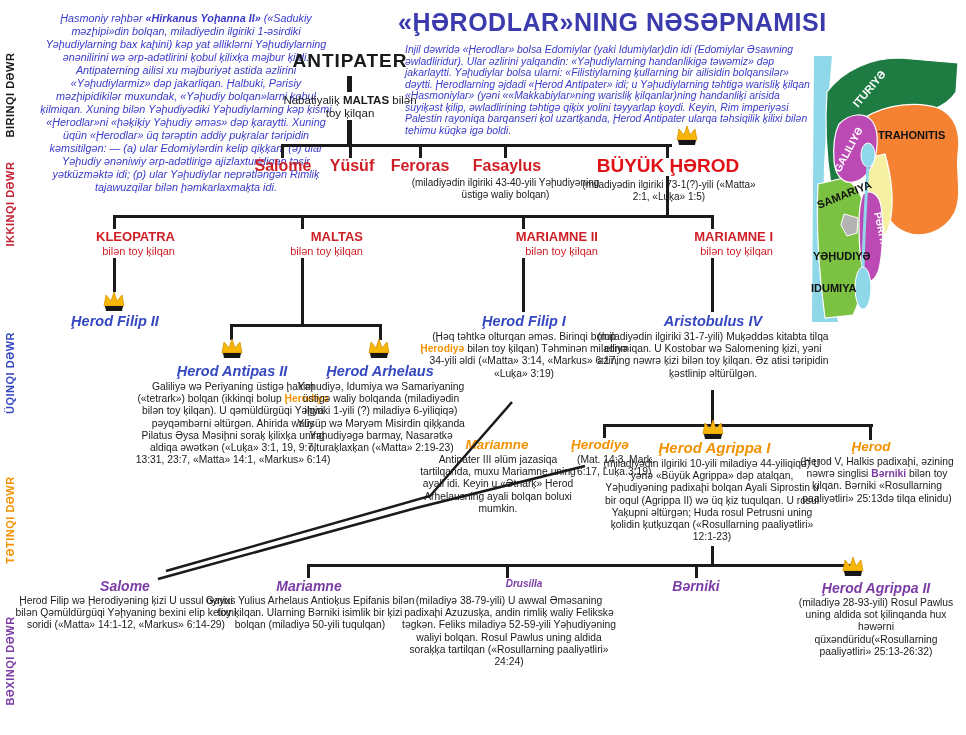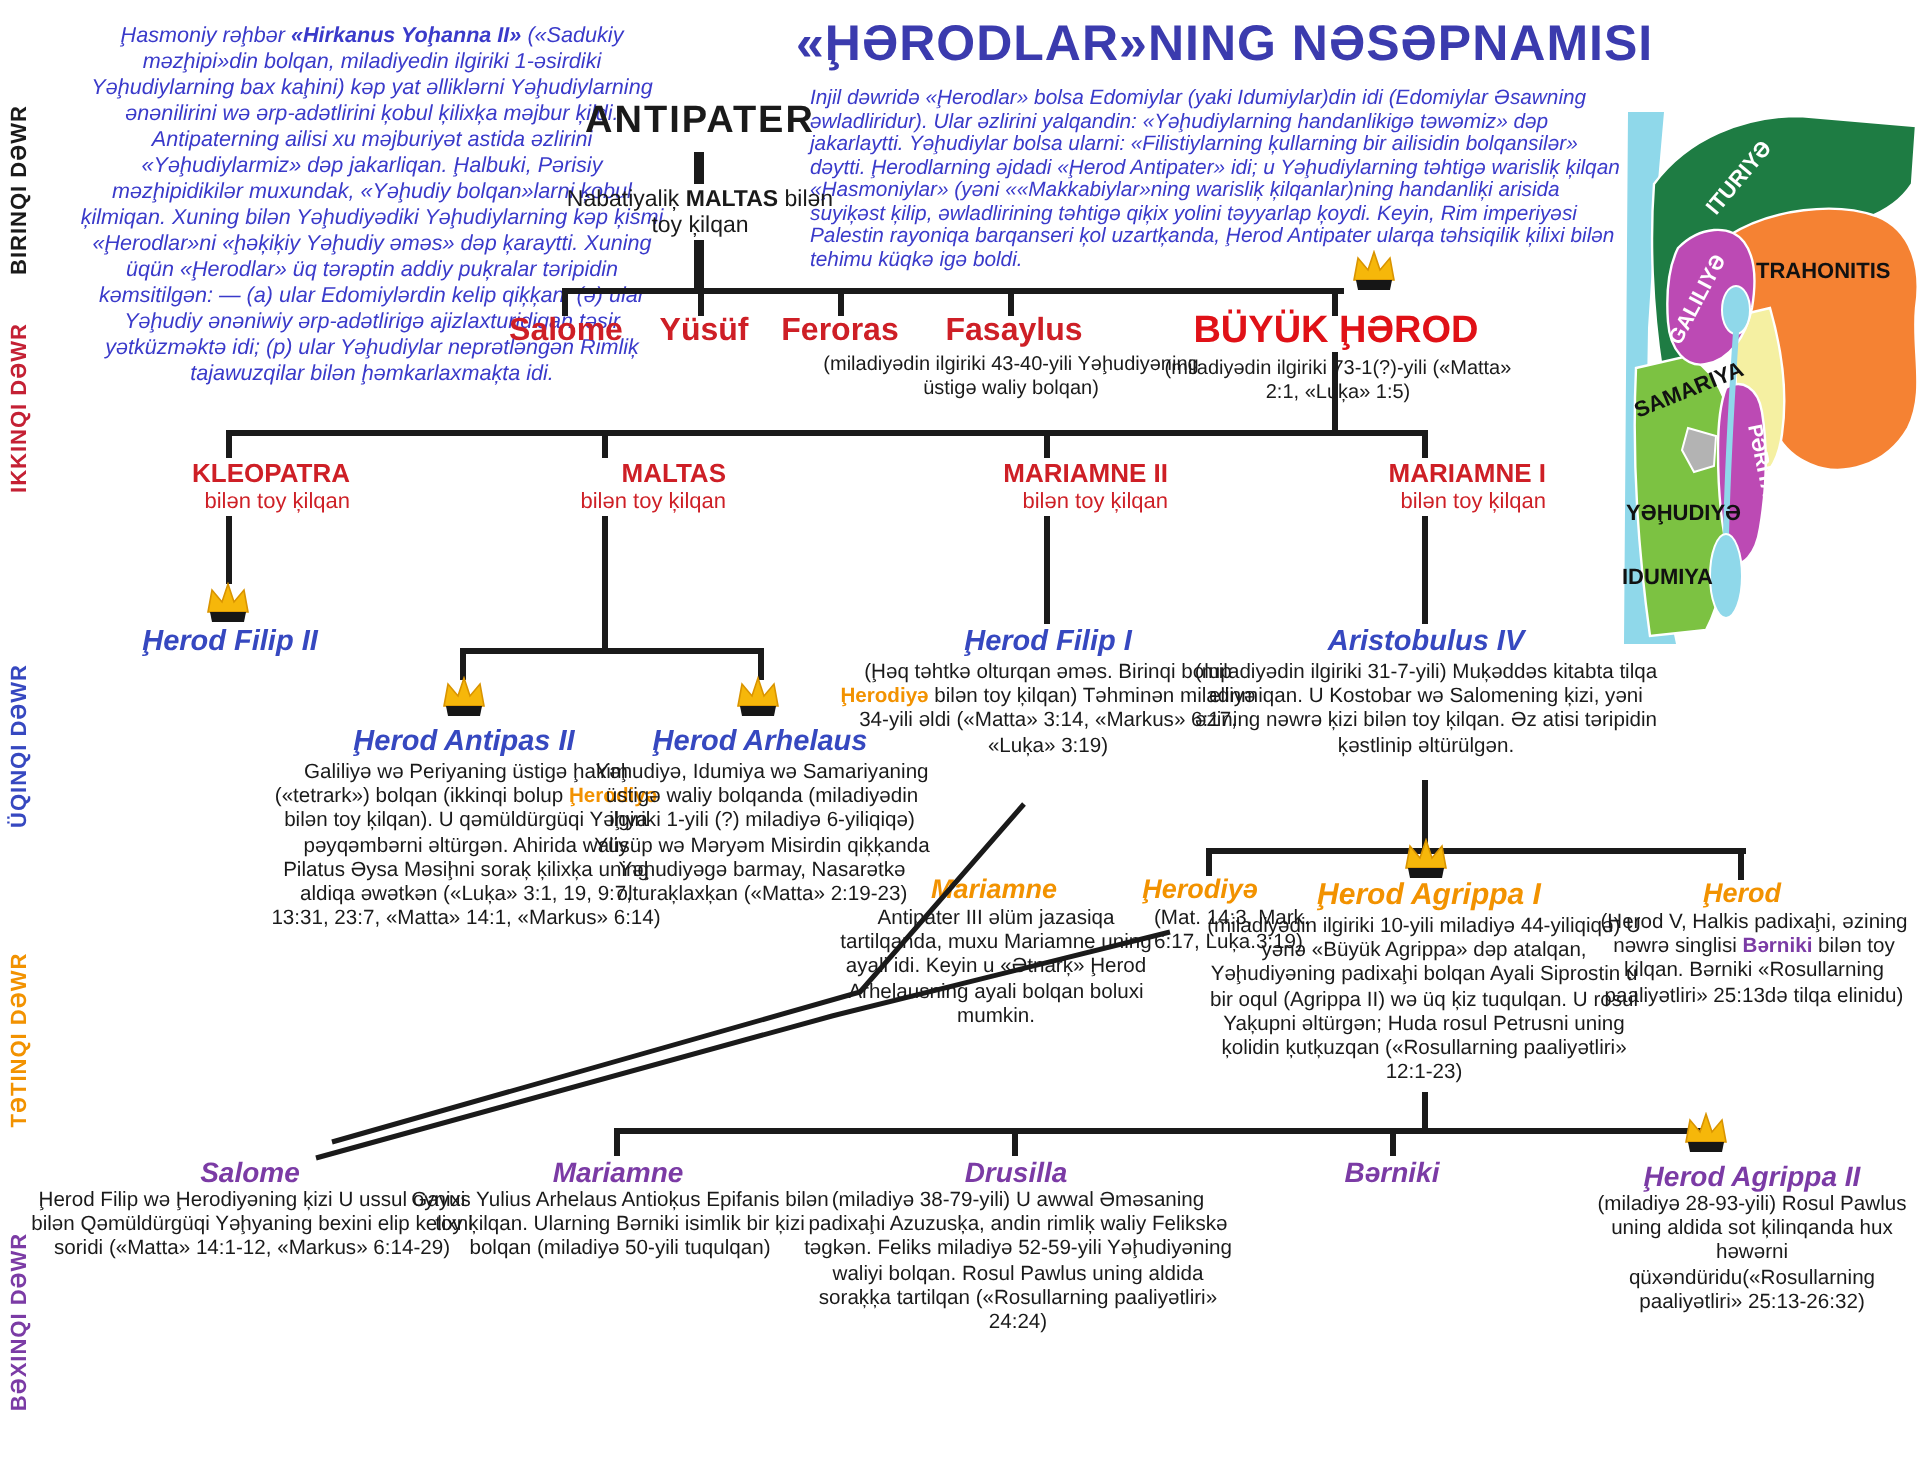--- a/index.html
+++ b/index.html
@@ -101,21 +101,21 @@
   <div class="note" style="left:574px;top:179px;width:190px">(miladiyədin ilgiriki 73-1(?)-yili («Matta» 2:1,   «Luķa» 1:5)</div>
 
   <div class="wife" style="left:55px;top:229px">
     <div class="nm">KLEOPATRA</div>
     <div class="nt">bilən toy ķilqan</div>
   </div>
   <div class="wife" style="left:243px;top:229px">
     <div class="nm">MALTAS</div>
     <div class="nt">bilən toy ķilqan</div>
   </div>
-  <div class="wife" style="left:464px;top:229px">
+  <div class="wife" style="left:478px;top:229px">
     <div class="nm">MARIAMNE II</div>
     <div class="nt">bilən toy ķilqan</div>
   </div>
   <div class="wife" style="left:653px;top:229px">
     <div class="nm">MARIAMNE I</div>
     <div class="nt">bilən toy ķilqan</div>
   </div>
 
   <div class="pname blue" style="left:45px;top:313px;width:140px">Ḩerod Filip II</div>
 
@@ -142,21 +142,21 @@
 
   <div class="pname orange" style="left:806px;top:439px;width:130px;font-size:13.5px">Ḩerod</div>
   <div class="pbody" style="left:796px;top:456px;width:162px"><span>(Ḩerod V, Halkis padixaḩi, əzining nəwrə singlisi </span><span class="hl-p">Bərniki</span><span> bilən toy ķilqan. Bərniki «Rosullarning paaliyətliri» 25:13də tilqa elinidu)</span></div>
 
   <div class="pname purple" style="left:65px;top:578px;width:120px;font-size:14px">Salome</div>
   <div class="pbody" style="left:15px;top:595px;width:222px">Ḩerod Filip wə Ḩerodiyəning ķizi U ussul oynixi bilən Qəmüldürgüqi Yəḩyaning bexini elip kelixni soridi («Matta» 14:1-12, «Markus» 6:14-29)</div>
 
   <div class="pname purple" style="left:249px;top:578px;width:120px;font-size:14px">Mariamne</div>
   <div class="pbody" style="left:202px;top:595px;width:216px">Gayus Yulius Arhelaus Antioķus Epifanis bilən toy ķilqan. Ularning Bərniki isimlik bir ķizi bolqan  (miladiyə 50-yili tuqulqan)</div>
 
-  <div class="pname purple" style="left:448px;top:578px;width:120px;font-size:14px">Drusilla</div>
+  <div class="pname purple" style="left:464px;top:578px;width:120px;font-size:10px">Drusilla</div>
   <div class="pbody" style="left:398px;top:595px;width:222px">(miladiyə 38-79-yili) U awwal Əməsaning padixaḩi Azuzusķa, andin rimliķ waliy Felikskə təgkən. Feliks miladiyə 52-59-yili Yəḩudiyəning waliyi bolqan. Rosul Pawlus uning aldida soraķķa tartilqan («Rosullarning paaliyətliri» 24:24)</div>
 
   <div class="pname purple" style="left:636px;top:578px;width:120px;font-size:14px">Bərniki</div>
 
   <div class="pname purple" style="left:796px;top:580px;width:160px;font-size:14px">Ḩerod Agrippa II</div>
   <div class="pbody" style="left:798px;top:597px;width:156px">(miladiyə 28-93-yili) Rosul Pawlus uning aldida sot ķilinqanda hux həwərni qüxəndüridu(«Rosullarning paaliyətliri» 25:13-26:32)</div>
 
   <svg class="crown" style="left:674px;top:125px" viewBox="0 0 26 22">
       <path d="M3,15 L5,4 L10,10 L13,1 L16,10 L21,4 L23,15 Z" fill="#f6b70a" stroke="#d99400" stroke-width="0.8"></path>
       <path d="M4,15 L22,15 L21,20 L5,20 Z" fill="#161616"></path>

